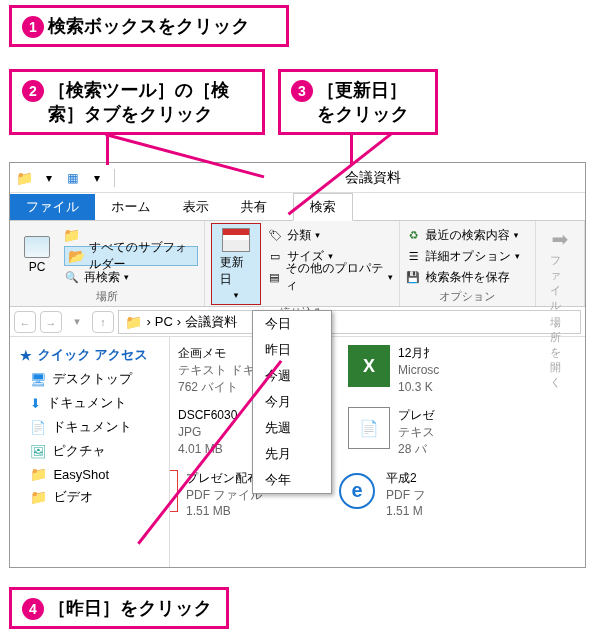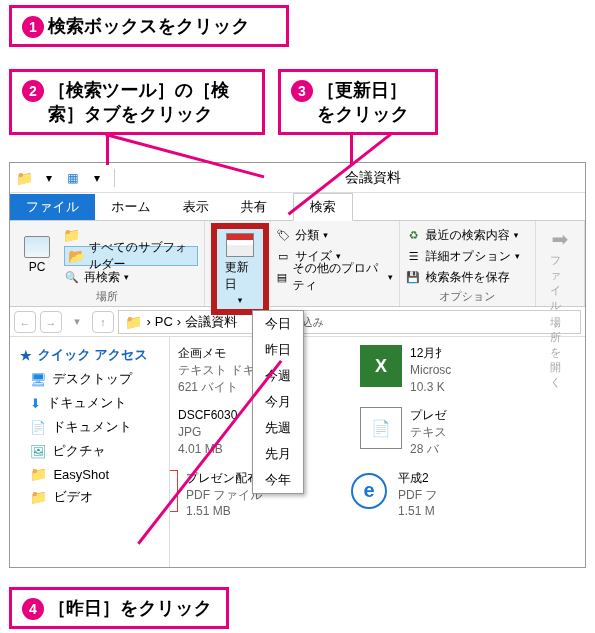--- a/index.html
+++ b/index.html
@@ -16,33 +16,33 @@
 .ribbon-tabs{height:28px;display:flex;align-items:flex-end;font-size:13px;border-bottom:1px solid #ccc}
 .ribbon-tabs .tab{padding:4px 16px;cursor:pointer}
 .ribbon-tabs .tab.file{background:#1976d2;color:#fff}
 .ribbon-tabs .tab.active{border:1px solid #ccc;border-bottom:1px solid #fff;background:#fff;margin-bottom:-1px}
 .ribbon{height:86px;display:flex;background:#f5f5f5;border-bottom:1px solid #ccc;font-size:12px}
 .rgroup{border-right:1px solid #ddd;padding:2px 6px;display:flex;flex-direction:column;position:relative}
 .rgroup-title{text-align:center;font-size:11px;color:#666;margin-top:auto}
 .rrow{display:flex;align-items:center;gap:4px;height:20px}
 .ricon{width:16px;height:16px;display:inline-flex;align-items:center;justify-content:center;font-size:11px}
 .bigbtn{display:flex;flex-direction:column;align-items:center;justify-content:center;padding:4px 8px;gap:2px;cursor:pointer}
-.bigbtn.hi{background:#cde8f6;border:6px solid #b91c1c}
-.dropdown{position:absolute;top:246px;left:249px;width:52px;background:#fff;border:1px solid #999;box-shadow:2px 2px 4px rgba(0,0,0,.3);z-index:100;font-size:13px}
+.bigbtn.hi{background:#cde8f6;border:1px solid #b91c1c}
+.dropdown{position:absolute;top:246px;left:249px;width:80px;background:#fff;border:1px solid #999;box-shadow:2px 2px 4px rgba(0,0,0,.3);z-index:100;font-size:13px}
 .dropdown div{padding:4px 12px;cursor:pointer}
 .addr{height:30px;display:flex;align-items:center;border-bottom:1px solid #ddd;font-size:13px;gap:4px;padding:0 4px}
 .addr .navbtn{width:22px;height:22px;border:1px solid #ccc;border-radius:4px;display:flex;align-items:center;justify-content:center;color:#999;font-size:11px}
 .addr .crumb{display:flex;align-items:center;gap:4px}
 .body{display:flex;height:calc(100% - 174px)}
 .nav{width:160px;border-right:1px solid #ddd;padding:6px 0;font-size:13px}
 .nav-item{display:flex;align-items:center;gap:6px;padding:3px 10px 3px 20px;cursor:pointer}
 .nav-item.head{padding-left:10px;font-weight:bold;color:#1565c0}
 .files{flex:1;padding:8px;overflow:hidden}
 .fcol{display:flex;flex-direction:column;gap:12px}
-.frow{display:flex;gap:32px}
+.frow{display:flex;gap:20px}
 .fitem{display:flex;gap:8px;width:240px}
 .ficon{width:42px;height:42px;display:flex;align-items:center;justify-content:center;flex-shrink:0}
 .pdf{border:1px solid #e53935;background:#fff;font-size:10px;color:#e53935;font-weight:bold;display:flex;align-items:flex-end;justify-content:center;padding-bottom:2px}
 .xls{background:#2e7d32;color:#fff;font-size:18px;font-weight:bold;display:flex;align-items:center;justify-content:center}
 .ie{border:2px solid #1976d2;border-radius:50%;width:36px;height:36px;color:#1976d2;font-size:20px;font-weight:bold;display:flex;align-items:center;justify-content:center}
 .finfo{font-size:12px;line-height:1.4}
 .finfo .fname{color:#000}
 .finfo .fmeta{color:#666}
 .folder-glyph{color:#ffc107;font-size:14px}
 .pc-glyph{width:26px;height:22px;border:1px solid #888;border-radius:2px;position:relative;background:linear-gradient(#cfe8f5,#eef7fb)}
@@ -225,21 +225,21 @@
         </div>
     </div>
 
     <div class="files">
       <div class="fcol">
         <div class="frow">
           <div class="fitem" style="width:150px">
             <div class="finfo">
                 <div class="fname">企画メモ</div>
                 <div class="fmeta">テキスト ドキュメント</div>
-                <div class="fmeta">621 バイト</div>
+                <div class="fmeta">762 バイト</div>
               </div>
           </div>
           <div class="fitem" style="width:120px">
             <div class="ficon xls">X</div>
             <div class="finfo">
                 <div class="fname">12月扌</div>
                 <div class="fmeta">Microsc</div>
                 <div class="fmeta">10.3 K</div>
               </div>
           </div>

